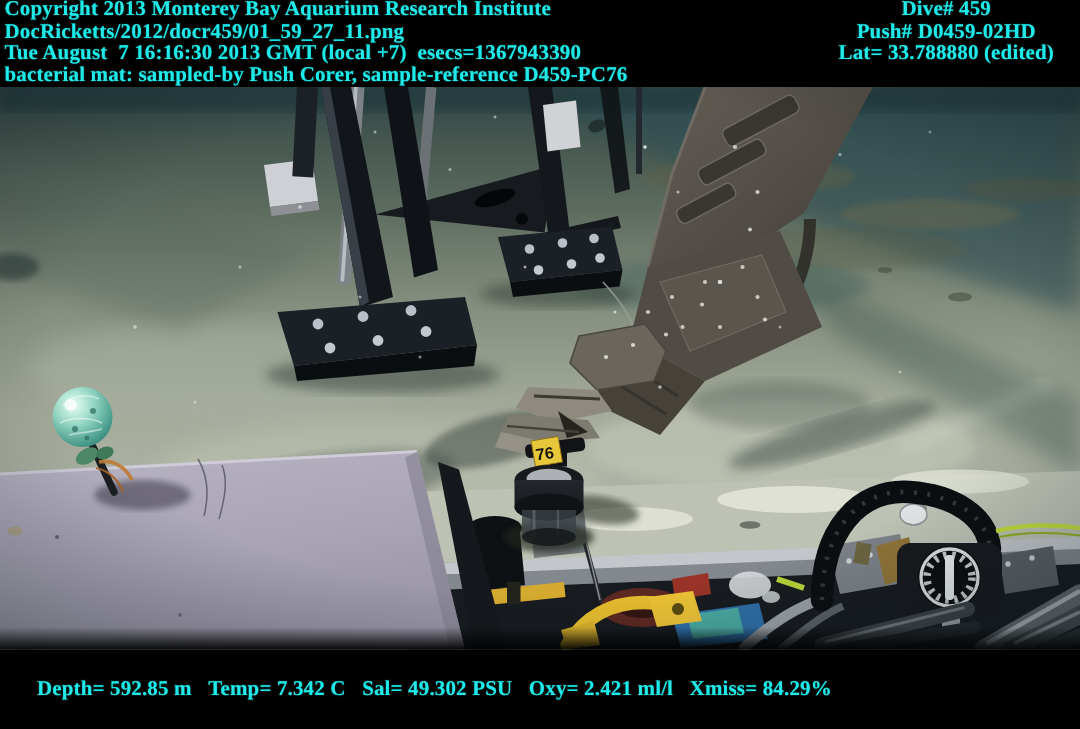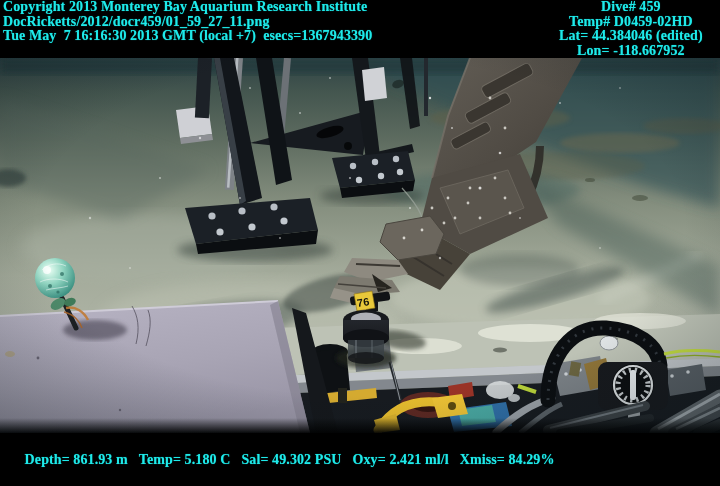--- a/index.html
+++ b/index.html
@@ -18,27 +18,27 @@
 </style>
 </head>
 <body>
 
 <div class="screen">
 
   <div class="topbar">
     <div class="left">
       <div class="ovl">Copyright 2013 Monterey Bay Aquarium Research Institute</div>
       <div class="ovl">DocRicketts/2012/docr459/01_59_27_11.png</div>
-      <div class="ovl">Tue May  7 16:16:30 2013 GMT (local +7)  esecs=1367943390</div>
+      <div class="ovl">Tue August  7 16:16:30 2013 GMT (local +7)  esecs=1367943390</div>
+      <div class="ovl">bacterial mat: sampled-by Push Corer, sample-reference D459-PC76</div>
     </div>
     <div class="right">
       <div class="ovl">Dive# 459</div>
-      <div class="ovl">Temp# D0459-02HD</div>
-      <div class="ovl">Lat= 44.384046 (edited)</div>
-      <div class="ovl">Lon= -118.667952</div>
+      <div class="ovl">Push# D0459-02HD</div>
+      <div class="ovl">Lat= 33.788880 (edited)</div>
     </div>
   </div>
 
   <div class="scene">
   <svg width="720" height="375" viewBox="0 0 720 375">
     <defs>
       <linearGradient id="bgGrad" x1="0" y1="0" x2="0" y2="1">
         <stop offset="0" stop-color="#2e4345"></stop>
             <stop offset="0.09" stop-color="#44564f"></stop>
         <stop offset="0.22" stop-color="#5e6c60"></stop>
@@ -347,17 +347,17 @@
           <circle cx="240" cy="140" r="1" opacity="0.5"></circle>
     </g>
 
     <rect x="0" y="360" width="720" height="15" fill="url(#fadeGrad)"></rect>
     <rect x="0" y="0" width="720" height="375" fill="url(#vigGrad)"></rect>
   </svg>
   </div>
 
   <div class="bottombar">
     <div class="telemetry ovl">
-      <span>Depth= 861.93 m</span><span>Temp= 5.180 C</span><span>Sal= 49.302 PSU</span><span>Oxy= 2.421 ml/l</span><span>Xmiss= 84.29%</span>
+      <span>Depth= 592.85 m</span><span>Temp= 7.342 C</span><span>Sal= 49.302 PSU</span><span>Oxy= 2.421 ml/l</span><span>Xmiss= 84.29%</span>
     </div>
   </div>
 
 </div>
 
 </body></html>

